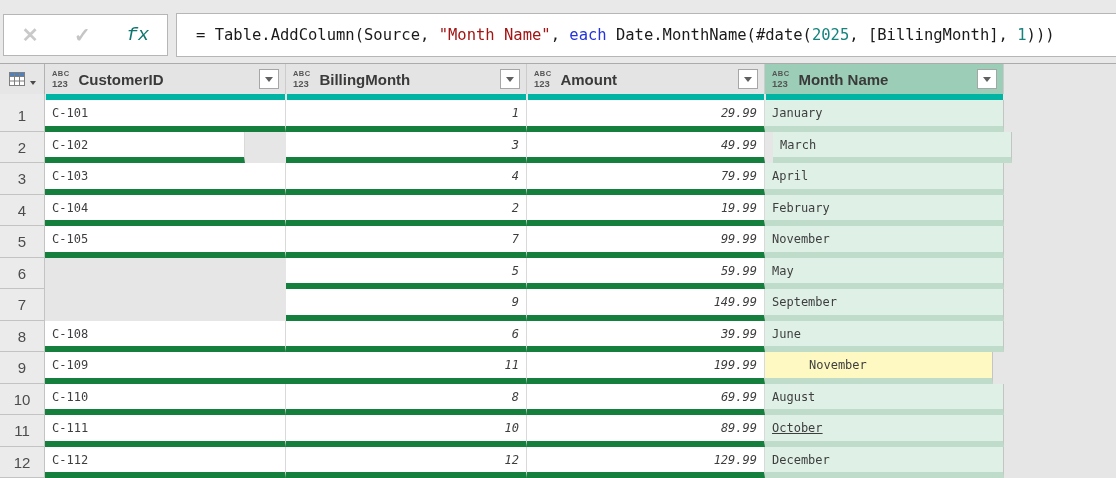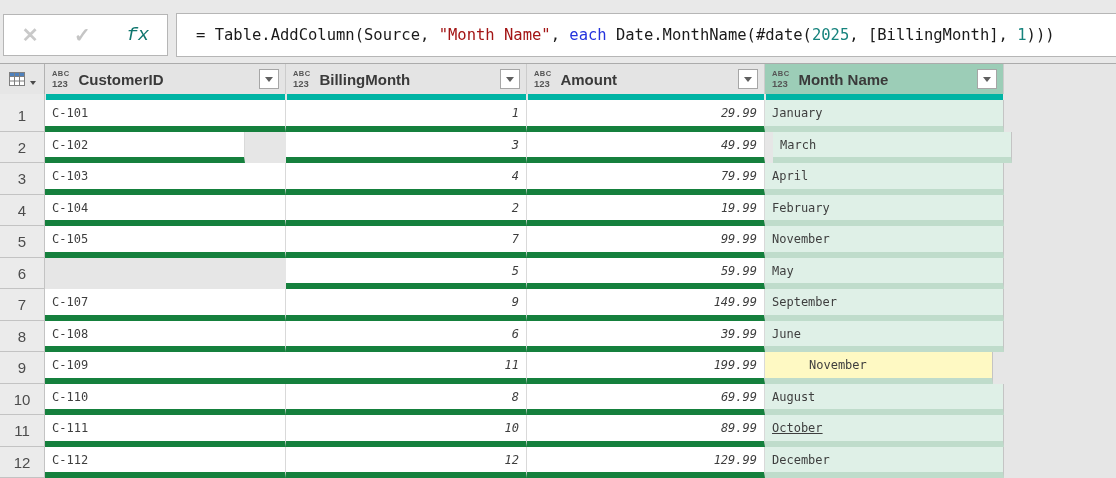--- a/index.html
+++ b/index.html
@@ -167,21 +167,20 @@
         <div class="cell" style="left: 765px; width: 239px; background: rgb(223, 240, 231); border-bottom-color: rgb(191, 220, 203); border-right-color: rgb(196, 196, 196);">November</div>
       </div>
       <div class="row" style="top: 158px; height: 31px;">
         <div class="gutter">6</div>
         <div class="cell align-right italic" style="left: 286px; width: 241px;">5</div>
         <div class="cell align-right italic" style="left: 527px; width: 238px;">59.99</div>
         <div class="cell" style="left: 765px; width: 239px; background: rgb(223, 240, 231); border-bottom-color: rgb(191, 220, 203); border-right-color: rgb(196, 196, 196);">May</div>
       </div>
       <div class="row" style="top: 189px; height: 32px;">
         <div class="gutter">7</div>
-        <div class="cell" style="left: 45px; width: 241px;">C-107</div>
         <div class="cell align-right italic" style="left: 286px; width: 241px;">9</div>
         <div class="cell align-right italic" style="left: 527px; width: 238px;">149.99</div>
         <div class="cell" style="left: 765px; width: 239px; background: rgb(223, 240, 231); border-bottom-color: rgb(191, 220, 203); border-right-color: rgb(196, 196, 196);">September</div>
       </div>
       <div class="row" style="top: 221px; height: 31px;">
         <div class="gutter">8</div>
         <div class="cell" style="left: 45px; width: 241px;">C-108</div>
         <div class="cell align-right italic" style="left: 286px; width: 241px;">6</div>
         <div class="cell align-right italic" style="left: 527px; width: 238px;">39.99</div>
         <div class="cell" style="left: 765px; width: 239px; background: rgb(223, 240, 231); border-bottom-color: rgb(191, 220, 203); border-right-color: rgb(196, 196, 196);">June</div>

